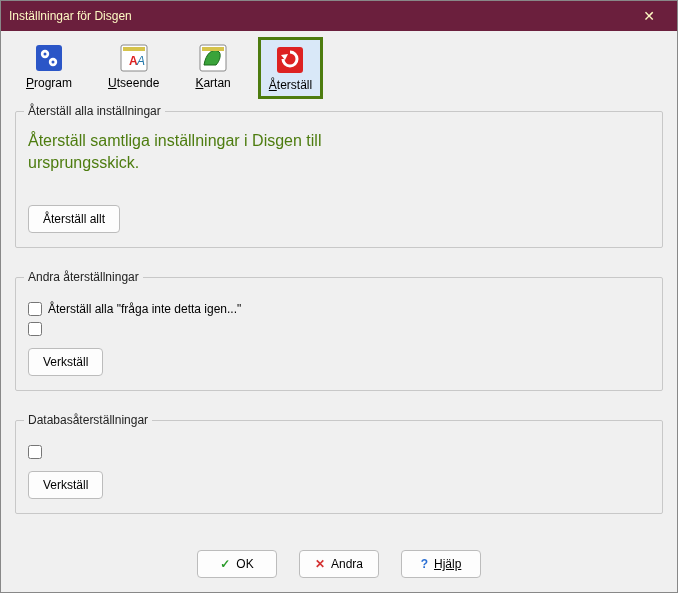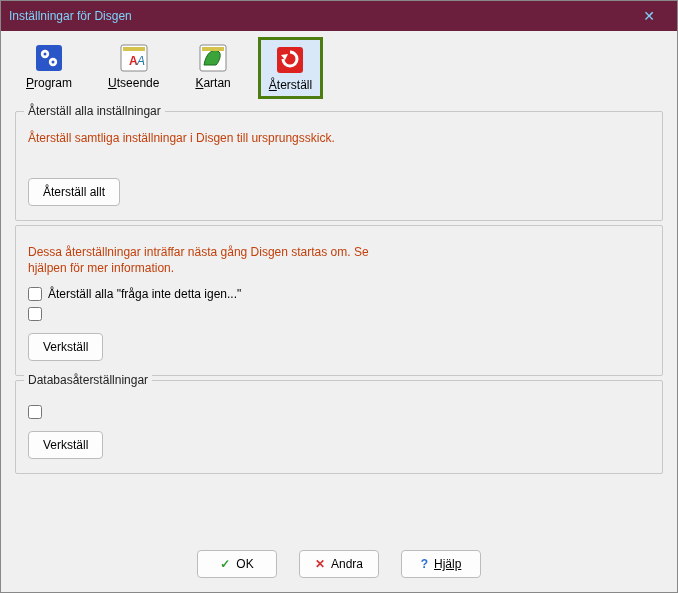--- a/index.html
+++ b/index.html
@@ -1,31 +1,31 @@
 <!DOCTYPE html>
 <html><head>
 <meta charset="utf-8">
 <style>
 * { box-sizing: border-box; margin: 0; padding: 0; font-family: 'Segoe UI', Tahoma, sans-serif; font-size: 12px; }
 body { background: #f0f0f0; width: 678px; height: 593px; overflow: hidden; }
 .window { width: 678px; height: 593px; background: #f0f0f0; border: 1px solid #888; display: flex; flex-direction: column; }
-.titlebar { background: #6b1f3d; color: #7dd3fc; height: 30px; display: flex; align-items: center; padding: 0 8px; }
+.titlebar { background: #6b1f3d; color: #fef9c3; height: 30px; display: flex; align-items: center; padding: 0 8px; }
 .titlebar .title { flex: 1; font-size: 12px; }
 .titlebar .close { width: 40px; text-align: center; font-size: 14px; cursor: pointer; }
 .toolbar { display: flex; gap: 18px; padding: 6px 16px 2px; }
 .tool-item { display: flex; flex-direction: column; align-items: center; padding: 4px 8px; border: 1px solid transparent; cursor: pointer; }
 .tool-item.active { background: #d9e8f8; border: 3px solid #4d7c0f; }
 .tool-item .ico { width: 32px; height: 32px; display:flex; align-items:center; justify-content:center; }
 .tool-item .caption { margin-top: 2px; font-size: 12px; text-align: center; }
 .tool-item .caption .u { text-decoration: underline; }
 .content { flex: 1; padding: 10px 14px 6px; overflow: auto; }
-.group { position: relative; border: 1px solid #c8c8c8; border-radius: 2px; margin-bottom: 4px; background: #f0f0f0; }
+.group { position: relative; border: 1px solid #c8c8c8; border-radius: 2px; margin-bottom: 29px; background: #f0f0f0; }
 .group .legend { position: absolute; top: -8px; left: 8px; background: #f0f0f0; padding: 0 4px; font-size: 12px; color: #222; }
 .group .body { padding: 18px 12px 14px; max-width: 380px; }
-.desc { font-size: 12px; color: #c2410c; line-height: 1.35; margin-bottom: 10px; }
+.desc { font-size: 16px; color: #4d7c0f; line-height: 1.35; margin-bottom: 10px; }
 .btn { display: inline-flex; align-items: center; gap: 6px; background: #fdfdfd; border: 1px solid #bcbcbc; border-radius: 4px; padding: 6px 14px; font-size: 12px; cursor: pointer; }
 .chk-row { display: flex; align-items: center; gap: 6px; margin: 6px 0; }
 .chk-row input[type=checkbox] { width: 14px; height: 14px; accent-color: #1b64d1; }
 .chk-row label { font-size: 12px; }
 .footer { display: flex; justify-content: center; gap: 22px; padding: 10px 0 14px; }
 .footer .btn { min-width: 80px; justify-content: center; }
 .ico-check { color: #2a9b2a; font-weight: bold; }
 .ico-x { color: #d43131; font-weight: bold; }
 .ico-q { color: #2a6fd4; font-weight: bold; }
 </style>
@@ -90,22 +90,22 @@
       <div class="body">
         <div class="desc">Återställ samtliga inställningar i Disgen till ursprungsskick.</div>
         <div style="height:22px"></div>
         <button class="btn">
             <span>Återställ allt</span>
           </button>
       </div>
     </div>
 
     <div class="group">
+      <div class="legend">Andra återställningar</div>
       <div class="body">
-        <div class="desc">Dessa återställningar inträffar nästa gång Disgen startas om.  Se hjälpen för mer information.</div>
         <div class="chk-row">
           <input type="checkbox" id="g2c1" style="">
           <label for="g2c1">Återställ alla "fråga inte detta igen..."</label>
         </div>
         <div class="chk-row">
           <input type="checkbox" id="g2c2" style="">
         </div>
         <div style="height:6px"></div>
         <button class="btn">
             <span>Verkställ</span>

